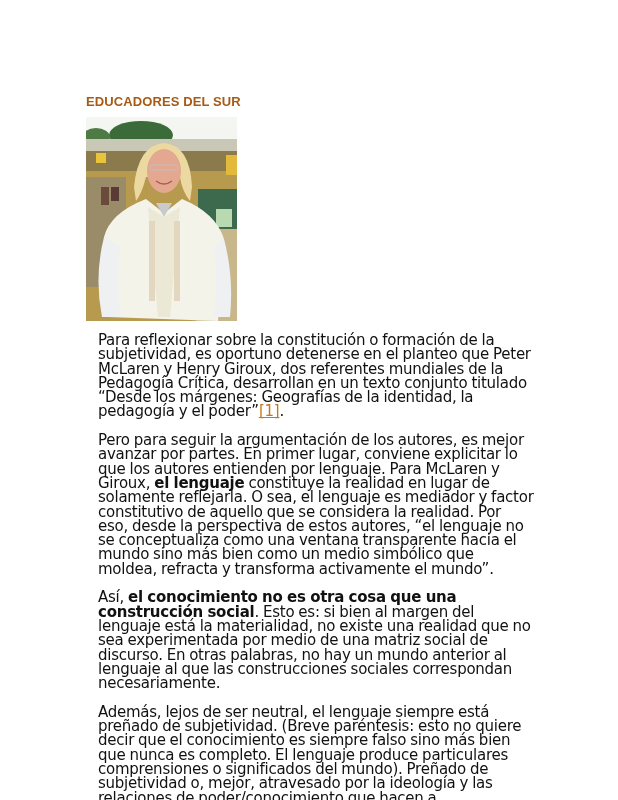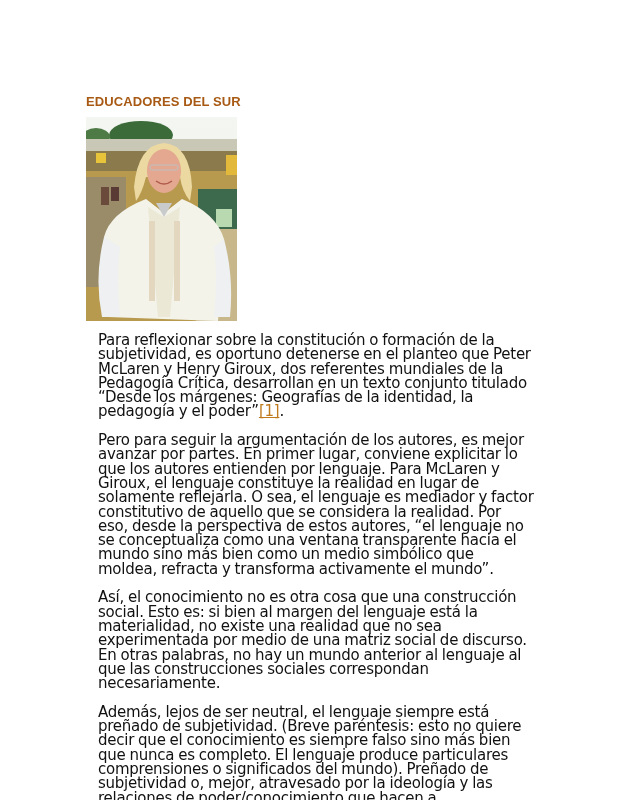--- a/index.html
+++ b/index.html
@@ -7,21 +7,21 @@
          font-family:"DejaVu Sans", sans-serif; color:#111; }
   .page { position:absolute; left:86px; top:92px; width:460px; }
   .org { font-family:"Liberation Sans", sans-serif; font-weight:bold; font-size:13px;
          color:#a85a14; line-height:19px; letter-spacing:0.1px; }
   .title { font-family:"Liberation Sans", sans-serif; font-weight:bold; font-size:15.5px;
            color:#a85a14; margin-top:20px; line-height:19px; }
   .photo { position:relative; width:151px; height:204px; margin-top:6px; overflow:hidden; background:#d9d2a8; }
   .para { font-size:15px; line-height:14.3px; margin:12px; letter-spacing:-0.25px; word-spacing:-0.5px; }
   .para + .para { margin-top:14.3px; }
   .ref { color:#c07a1e; text-decoration:underline; }
-  b { font-weight:normal; }
+  b { font-weight:bold; }
 </style>
 </head>
 <body>
 
 <div class="page">
   <div class="org">EDUCADORES DEL SUR</div>
 
 
   <div class="photo" title="Retrato de Peter McLaren con camisa blanca">
     <svg width="151" height="204" viewBox="0 0 151 204">

